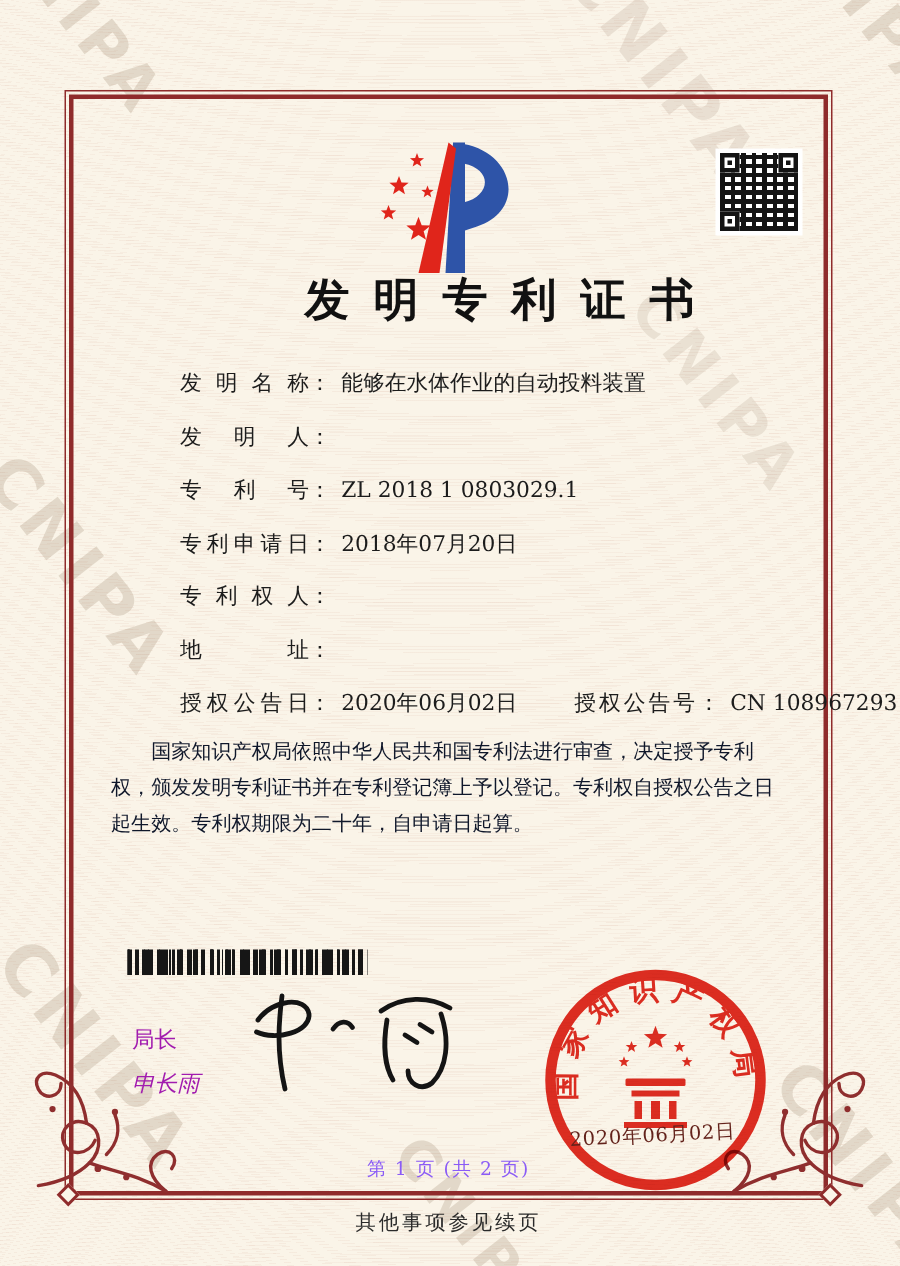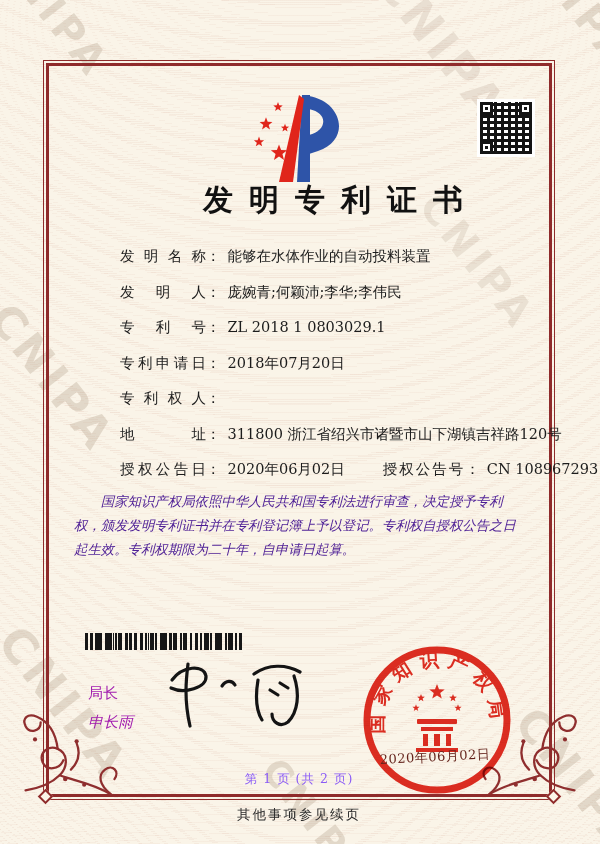--- a/index.html
+++ b/index.html
@@ -89,21 +89,21 @@
     display:inline-block;width:86px;text-align:justify;text-align-last:justify;
     white-space:nowrap;flex:none;
   }
   .field-colon{flex:none;}
   .field-value{margin-left:7px;white-space:nowrap;}
   .pair2{margin-left:38px;display:flex;align-items:flex-start;}
   .pair2 .field-label{width:auto;text-align-last:auto;letter-spacing:2px;}
   
   .body-text{
     position:absolute;left:74px;top:490px;width:454px;
-    font-size:13.4px;line-height:1.78;font-style:italic;color:#4c1d95;
+    font-size:13.4px;line-height:1.78;color:#0f172a;
   }
   .body-text p{margin:0;text-indent:2em;}
   
   .barcode{
     position:absolute;left:85px;top:633px;width:160px;height:17px;
     background-image:
       repeating-linear-gradient(90deg,#161616 0 2px,transparent 2px 5px),
       repeating-linear-gradient(90deg,#161616 0 1px,transparent 1px 7px),
       repeating-linear-gradient(90deg,#161616 0 3px,transparent 3px 11px);
   }
@@ -205,40 +205,38 @@
 
   <div class="fields">
     <div class="field-row">
       <span class="field-label">发明名称</span>
         <span class="field-colon">：</span>
       <span class="field-value">能够在水体作业的自动投料装置</span>
     </div>
     <div class="field-row">
       <span class="field-label">发明人</span>
         <span class="field-colon">：</span>
-      <span class="field-value">庞婉青;何颖沛;李华;李伟民</span>
     </div>
     <div class="field-row">
       <span class="field-label">专利号</span>
         <span class="field-colon">：</span>
       <span class="field-value">ZL 2018 1 0803029.1</span>
     </div>
     <div class="field-row">
       <span class="field-label">专利申请日</span>
         <span class="field-colon">：</span>
       <span class="field-value">2018年07月20日</span>
     </div>
     <div class="field-row">
       <span class="field-label">专利权人</span>
         <span class="field-colon">：</span>
     </div>
     <div class="field-row">
       <span class="field-label">地址</span>
         <span class="field-colon">：</span>
-      <span class="field-value">311800 浙江省绍兴市诸暨市山下湖镇吉祥路120号</span>
     </div>
     <div class="field-row">
       <span class="field-label">授权公告日</span>
         <span class="field-colon">：</span>
       <span class="field-value">2020年06月02日</span>
       <span class="pair2">
         <span class="field-label">授权公告号</span>
           <span class="field-colon">：</span>
         <span class="field-value">CN 108967293 B</span>
       </span>

